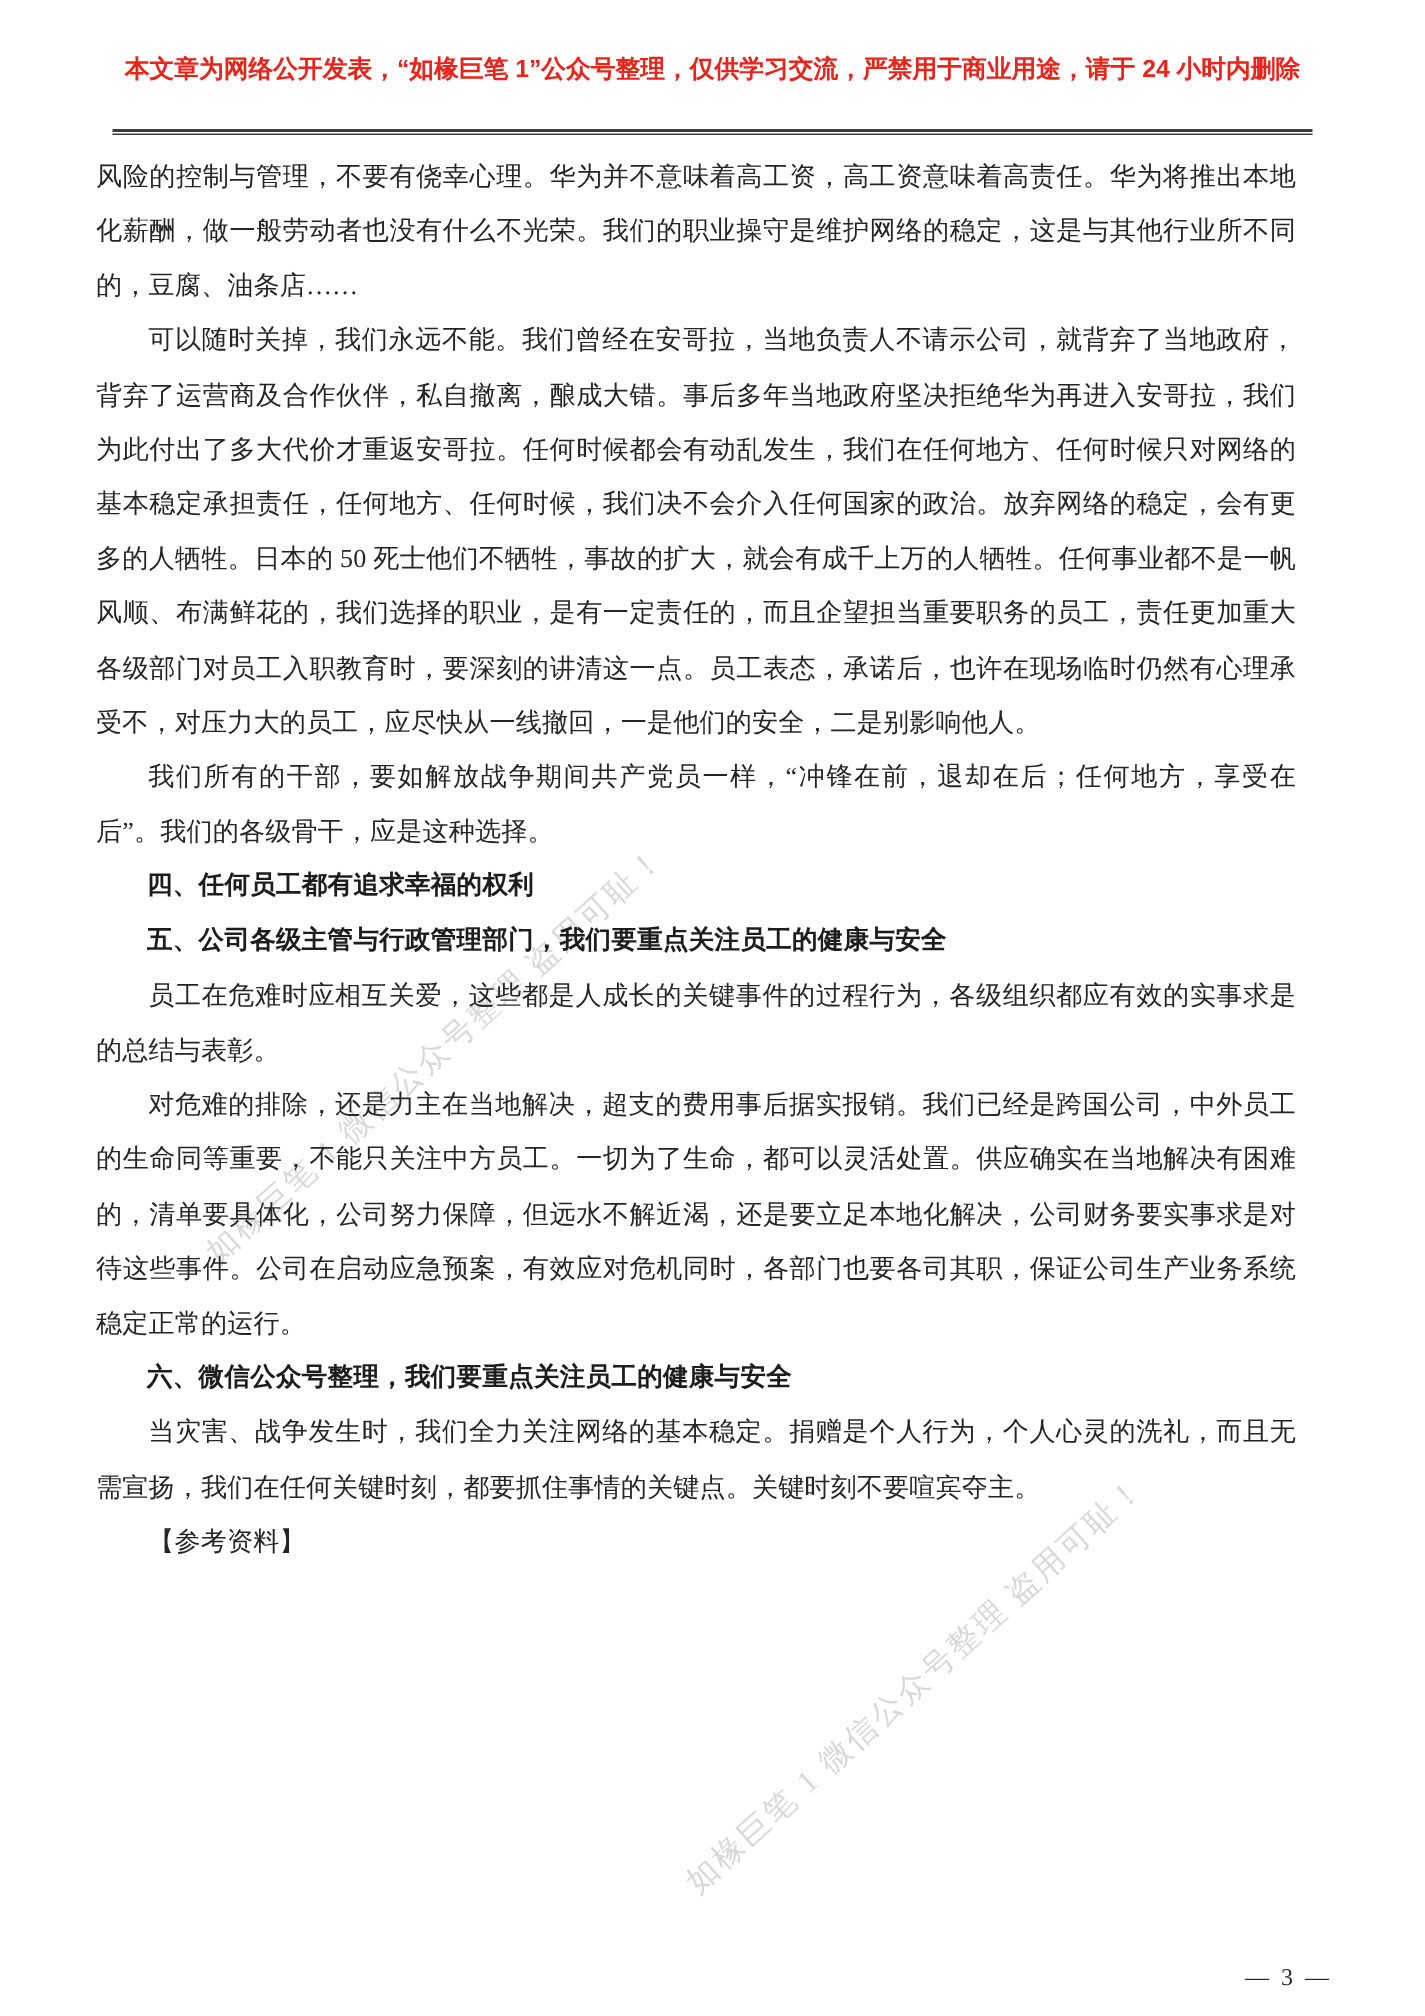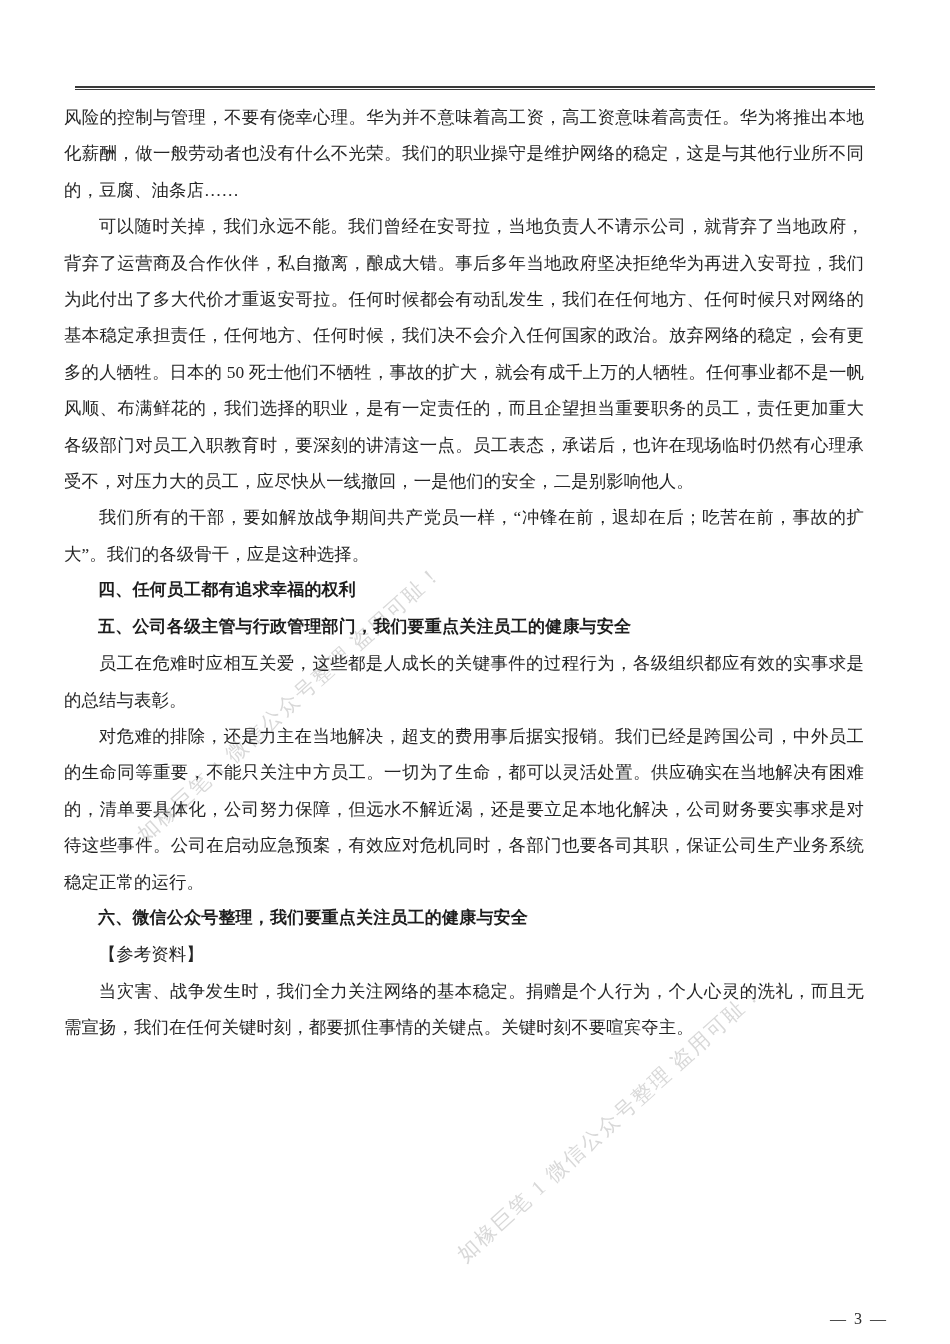--- a/index.html
+++ b/index.html
@@ -121,30 +121,33 @@
 </head>
 <body>
 
 <div class="page">
 
   <div class="watermark-layer">
     <div class="watermark wm-a">如椽巨笔 1 微信公众号整理 盗用可耻！</div>
     <div class="watermark wm-b">如椽巨笔 1 微信公众号整理 盗用可耻！</div>
   </div>
 
+  <div class="header-band">
+    <div class="header-title">本文章为网络公开发表，“如椽巨笔 1”公众号整理，仅供学习交流，严禁用于商业用途，请于 24 小时内删除</div>
+  </div>
   <div class="header-rule"></div>
 
   <div class="content">
     <p class="para noindent">风险的控制与管理，不要有侥幸心理。华为并不意味着高工资，高工资意味着高责任。华为将推出本地化薪酬，做一般劳动者也没有什么不光荣。我们的职业操守是维护网络的稳定，这是与其他行业所不同的，豆腐、油条店……</p>
     <p class="para">可以随时关掉，我们永远不能。我们曾经在安哥拉，当地负责人不请示公司，就背弃了当地政府，背弃了运营商及合作伙伴，私自撤离，酿成大错。事后多年当地政府坚决拒绝华为再进入安哥拉，我们为此付出了多大代价才重返安哥拉。任何时候都会有动乱发生，我们在任何地方、任何时候只对网络的基本稳定承担责任，任何地方、任何时候，我们决不会介入任何国家的政治。放弃网络的稳定，会有更多的人牺牲。日本的 50 死士他们不牺牲，事故的扩大，就会有成千上万的人牺牲。任何事业都不是一帆风顺、布满鲜花的，我们选择的职业，是有一定责任的，而且企望担当重要职务的员工，责任更加重大各级部门对员工入职教育时，要深刻的讲清这一点。员工表态，承诺后，也许在现场临时仍然有心理承受不，对压力大的员工，应尽快从一线撤回，一是他们的安全，二是别影响他人。</p>
-    <p class="para">我们所有的干部，要如解放战争期间共产党员一样，“冲锋在前，退却在后；吃苦在前，事故的扩大”。我们的各级骨干，应是这种选择。</p>
+    <p class="para">我们所有的干部，要如解放战争期间共产党员一样，“冲锋在前，退却在后；任何地方，享受在后”。我们的各级骨干，应是这种选择。</p>
     <h2 class="section">四、任何员工都有追求幸福的权利</h2>
     <h2 class="section">五、公司各级主管与行政管理部门，我们要重点关注员工的健康与安全</h2>
     <p class="para">员工在危难时应相互关爱，这些都是人成长的关键事件的过程行为，各级组织都应有效的实事求是的总结与表彰。</p>
     <p class="para">对危难的排除，还是力主在当地解决，超支的费用事后据实报销。我们已经是跨国公司，中外员工的生命同等重要，不能只关注中方员工。一切为了生命，都可以灵活处置。供应确实在当地解决有困难的，清单要具体化，公司努力保障，但远水不解近渴，还是要立足本地化解决，公司财务要实事求是对待这些事件。公司在启动应急预案，有效应对危机同时，各部门也要各司其职，保证公司生产业务系统稳定正常的运行。</p>
     <h2 class="section">六、微信公众号整理，我们要重点关注员工的健康与安全</h2>
+    <p class="para">当灾害、战争发生时，我们全力关注网络的基本稳定。捐赠是个人行为，个人心灵的洗礼，而且无需宣扬，我们在任何关键时刻，都要抓住事情的关键点。关键时刻不要喧宾夺主。</p>
     <p class="para">【参考资料】</p>
-    <p class="para">当灾害、战争发生时，我们全力关注网络的基本稳定。捐赠是个人行为，个人心灵的洗礼，而且无需宣扬，我们在任何关键时刻，都要抓住事情的关键点。关键时刻不要喧宾夺主。</p>
   </div>
 
   <div class="page-number">— 3 —</div>
 
 </div>
 
 </body></html>

